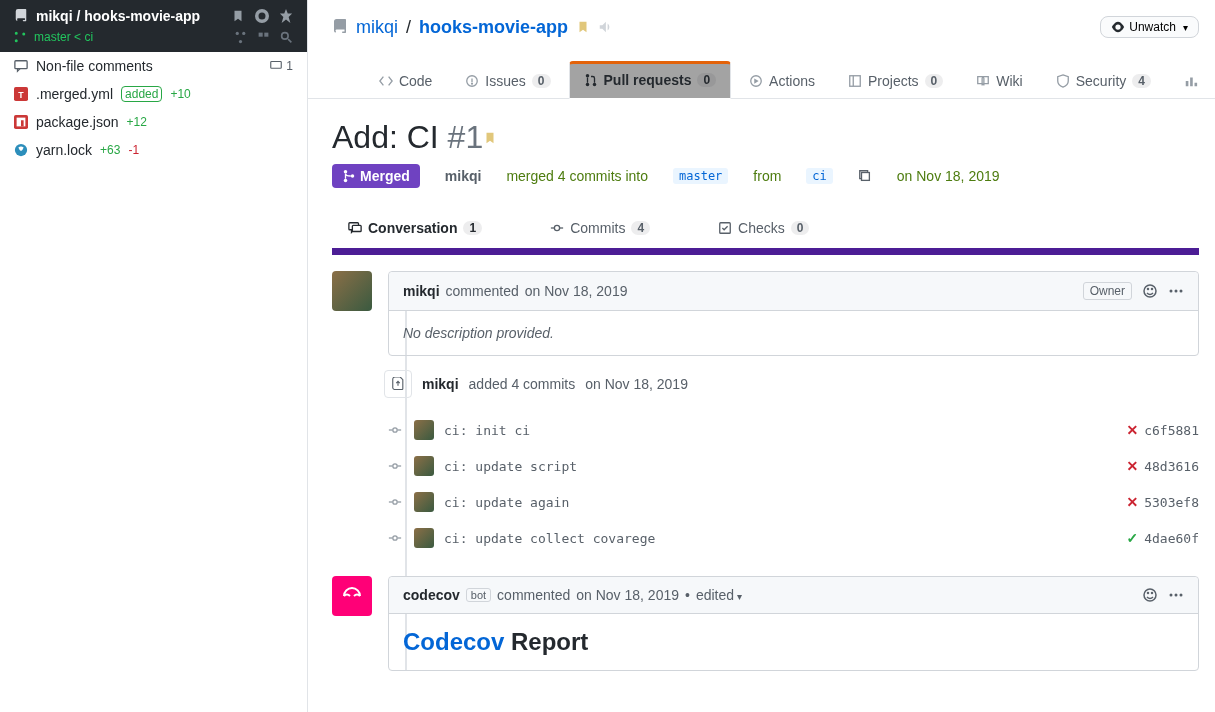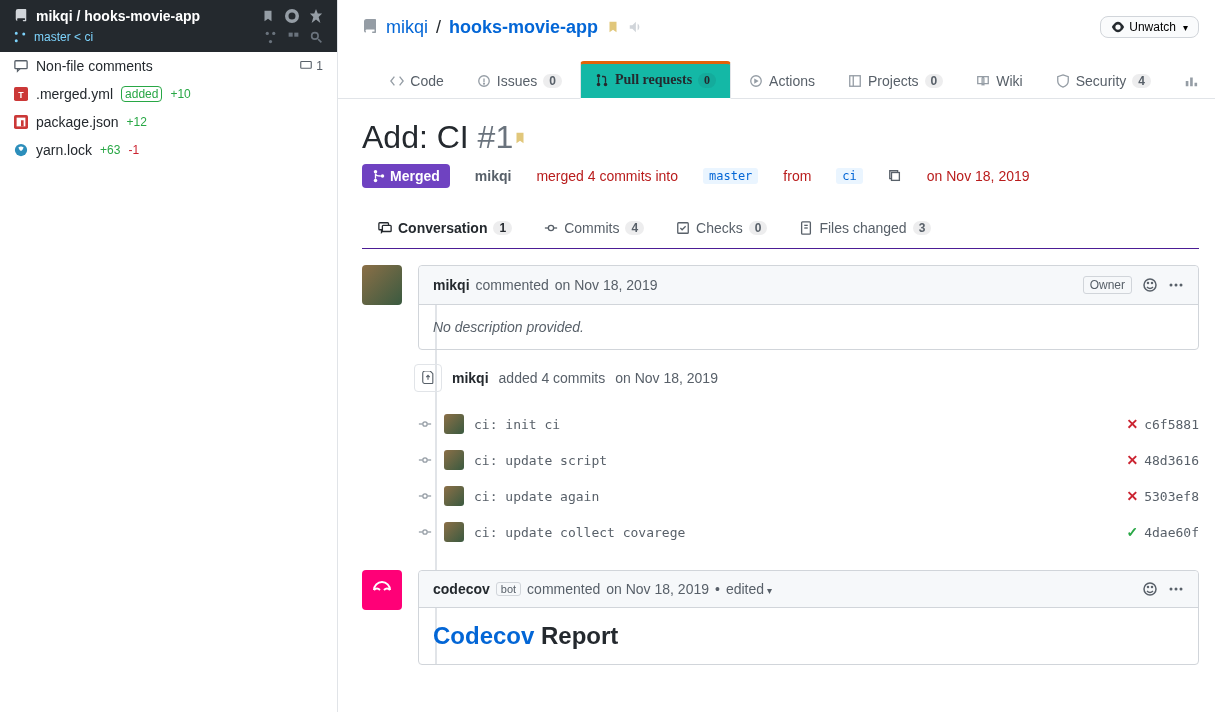--- a/index.html
+++ b/index.html
@@ -1,28 +1,28 @@
 <!DOCTYPE html>
 <html><head>
   <meta charset="utf-8">
   <style>
     * { box-sizing: border-box; margin: 0; padding: 0; }
     body { font-family: -apple-system, BlinkMacSystemFont, "Segoe UI", Helvetica, Arial, sans-serif; font-size: 14px; color: #24292e; background: #fff; }
     
     .layout { display: flex; height: 712px; }
     
     
-    .sidebar { width: 338px; background: #fff; border-right: 1px solid #e1e4e8; }
+    .sidebar { width: 308px; background: #fff; border-right: 1px solid #e1e4e8; }
     .sidebar-header { background: #24292e; color: #fff; padding: 8px 14px; }
     .sidebar-header-top { display: flex; align-items: center; justify-content: space-between; margin-bottom: 6px; }
     .sidebar-header-left { display: flex; align-items: center; gap: 8px; }
     .sidebar-title { font-size: 14px; font-weight: 600; }
     .sidebar-header-icons { display: flex; gap: 10px; color: #959da5; }
     .sidebar-header-bottom { display: flex; align-items: center; justify-content: space-between; }
-    .sidebar-branch { display: flex; align-items: center; gap: 8px; color: #7dd3fc; font-size: 12px; }
+    .sidebar-branch { display: flex; align-items: center; gap: 8px; color: #22c55e; font-size: 12px; }
     .sidebar-branch-icons { display: flex; gap: 10px; color: #6a737d; }
     
     .file-list { padding: 0; }
     .file-item { display: flex; align-items: center; padding: 6px 14px; gap: 8px; cursor: pointer; }
     .file-icon { width: 14px; height: 14px; display: flex; align-items: center; justify-content: center; }
     .file-name { font-size: 14px; color: #24292e; }
     .file-added { color: #28a745; font-size: 12px; border: 1px solid #28a745; border-radius: 4px; padding: 0 3px; line-height: 14px; }
     .file-plus { color: #28a745; font-size: 12px; }
     .file-minus { color: #cb2431; font-size: 12px; }
     .file-item-top { justify-content: space-between; }
@@ -37,40 +37,40 @@
     .repo-head { display: flex; align-items: center; justify-content: space-between; padding: 0 16px 12px 24px; }
     .repo-head-left { display: flex; align-items: center; gap: 8px; font-size: 18px; }
     .repo-link { color: #0366d6; text-decoration: none; }
     .repo-name { font-weight: 600; }
     .repo-icons { display: flex; gap: 8px; color: #d1d5da; }
     .unwatch-btn { border: 1px solid #d1d5da; background: #fafbfc; border-radius: 8px; padding: 3px 10px; font-size: 12px; font-weight: 400; display: flex; align-items: center; gap: 4px; cursor: pointer; }
     
     
     .nav-tabs { display: flex; border-bottom: 1px solid #e1e4e8; padding: 0 16px; gap: 3px; margin-top: 10px; justify-content: flex-end; }
     .nav-tab { display: flex; align-items: center; gap: 6px; padding: 10px 14px; color: #586069; cursor: pointer; border: 1px solid transparent; border-bottom: none; position: relative; top: 1px; }
-    .nav-tab.active { border: 1px solid #e1e4e8; border-top: 3px solid #e36209; border-bottom: 1px solid #fff; border-radius: 4px 4px 0 0; background: #14b8a6; color: #24292e; font-weight: 600; padding-top: 8px; font-family: Liberation Serif, serif; }
+    .nav-tab.active { border: 1px solid #e1e4e8; border-top: 3px solid #e36209; border-bottom: 1px solid #fff; border-radius: 4px 4px 0 0; background: #a3a3a3; color: #24292e; font-weight: 600; padding-top: 8px; }
     .nav-tab .count { background: rgba(27,31,35,0.08); border-radius: 20px; padding: 0 6px; font-size: 12px; font-weight: 600; }
     .nav-icon { color: #959da5; }
     
     
     .pr-title-row { display: flex; align-items: center; margin-top: 20px; }
     .pr-title { font-size: 32px; font-weight: 400; }
     .pr-number { color: #6a737d; font-weight: 300; }
     .bookmark-small { color: #e1c77b; }
     
     .pr-meta { display: flex; align-items: center; gap: 25px; margin-top: 8px; flex-wrap: wrap; }
     .merged-badge { background: #6f42c1; color: #fff; border-radius: 4px; padding: 4px 10px; font-size: 14px; font-weight: 600; display: flex; align-items: center; gap: 4px; }
-    .pr-meta-text { color: #b91c1c; }
+    .pr-meta-text { color: #4d7c0f; }
     .pr-author { font-weight: 600; color: #586069; }
     .branch-label { background: #eaf5ff; color: #0366d6; border-radius: 3px; padding: 1px 6px; font-family: SFMono-Regular, Consolas, monospace; font-size: 12px; }
     .sub-tab { display: flex; align-items: center; gap: 6px; padding: 12px 16px; color: #586069; cursor: pointer; }
     .sub-tab.active { background: #fff; font-weight: 600; color: #24292e; }
     .sub-tab:not(:last-child) { border-right: 0; }
     .sub-tab .count { background: rgba(27,31,35,0.08); border-radius: 20px; padding: 0 6px; font-size: 12px; font-weight: 600; min-width: 18px; text-align: center; }
-    .sub-tabs-wrap { display: flex; border-bottom: 1px solid #4c1d95; margin-top: 20px; }
+    .sub-tabs-wrap { display: flex; border-bottom: 7px solid #4c1d95; margin-top: 20px; gap: 36px; }
     
     
     .timeline { margin-top: 16px; }
     .timeline-item { display: flex; gap: 16px; position: relative; }
     .avatar { width: 40px; height: 40px; border-radius: 4px; background: linear-gradient(135deg, #8b6f47 0%, #3a5a40 100%); flex-shrink: 0; }
     .avatar.codecov { background: #ff0077; border-radius: 4px; display: flex; align-items: center; justify-content: center; color: #fff; }
     .avatar-small { width: 20px; height: 20px; border-radius: 3px; background: linear-gradient(135deg, #8b6f47 0%, #3a5a40 100%); flex-shrink: 0; }
     
     .comment-box { flex: 1; border: 1px solid #d1d5da; border-radius: 4px; }
     .comment-header { background: #f6f8fa; border-bottom: 1px solid #d1d5da; padding: 10px 14px; display: flex; align-items: center; justify-content: space-between; border-radius: 4px 4px 0 0; }
@@ -348,29 +348,20 @@
             <span>Commits</span>
             <span class="count">4</span>
           </div>
           <div class="sub-tab">
             <svg width="14" height="14" viewBox="0 0 16 16" fill="none" stroke="#586069" stroke-width="1.5">
                 <rect x="2" y="2" width="12" height="12" rx="1"></rect>
                 <path d="M5 8l2 2 4-4"></path>
               </svg>
             <span>Checks</span>
             <span class="count">0</span>
-          </div>
-          <div class="sub-tab">
-            <svg width="14" height="14" viewBox="0 0 16 16" fill="none" stroke="#586069" stroke-width="1.5">
-                <rect x="3" y="1" width="10" height="14" rx="1"></rect>
-                <line x1="6" y1="5" x2="10" y2="5"></line>
-                <line x1="6" y1="8" x2="10" y2="8"></line>
-              </svg>
-            <span>Files changed</span>
-            <span class="count">3</span>
           </div>
         </div>
 
         <div class="timeline">
           <div class="timeline-wrap">
 
           <div class="timeline-item">
             <div class="avatar"></div>
             <div class="comment-box">
               <div class="comment-header">

